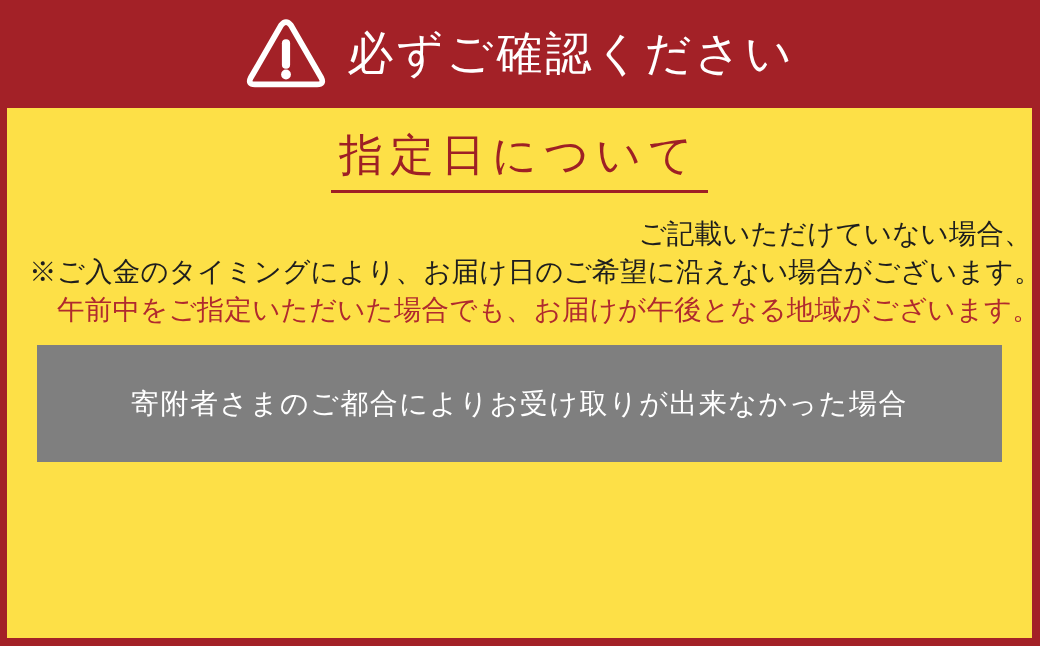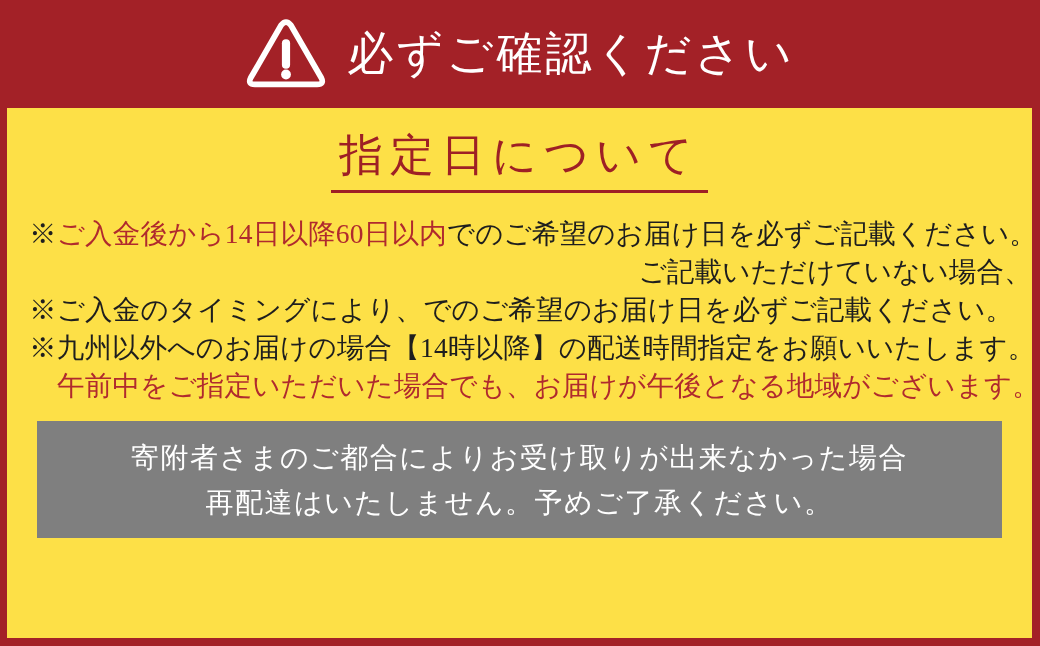--- a/index.html
+++ b/index.html
@@ -105,30 +105,27 @@
     <span class="header-title">必ずご確認ください</span>
   </div>
 
   <div class="content">
 
     <div class="section-title-wrap">
       <span class="section-title">指定日について</span>
     </div>
 
     <div class="notes">
-      <div class="note-line"><span>※</span><span class="red-text">ご入金後から14日以降60日以内</span><span>でのご希望のお届け日を必ずご記載ください。</span></div>
       <div class="note-line indent">ご記載いただけていない場合、</div>
-      <div class="note-line">※ご入金のタイミングにより、でのご希望のお届け日を必ずご記載ください。</div>
-      <div class="note-line">※九州以外へのお届けの場合【14時以降】の配送時間指定をお願いいたします。</div>
+      <div class="note-line">※ご入金のタイミングにより、お届け日のご希望に沿えない場合がございます。</div>
       <div class="note-line indent red-text">午前中をご指定いただいた場合でも、お届けが午後となる地域がございます。</div>
     </div>
 
     <div class="footer-box">
       <div>寄附者さまのご都合によりお受け取りが出来なかった場合</div>
-      <div>再配達はいたしません。予めご了承ください。</div>
     </div>
 
   </div>
 
   <div class="border-left"></div>
   <div class="border-right"></div>
   <div class="border-bottom"></div>
 
 </div>
 

